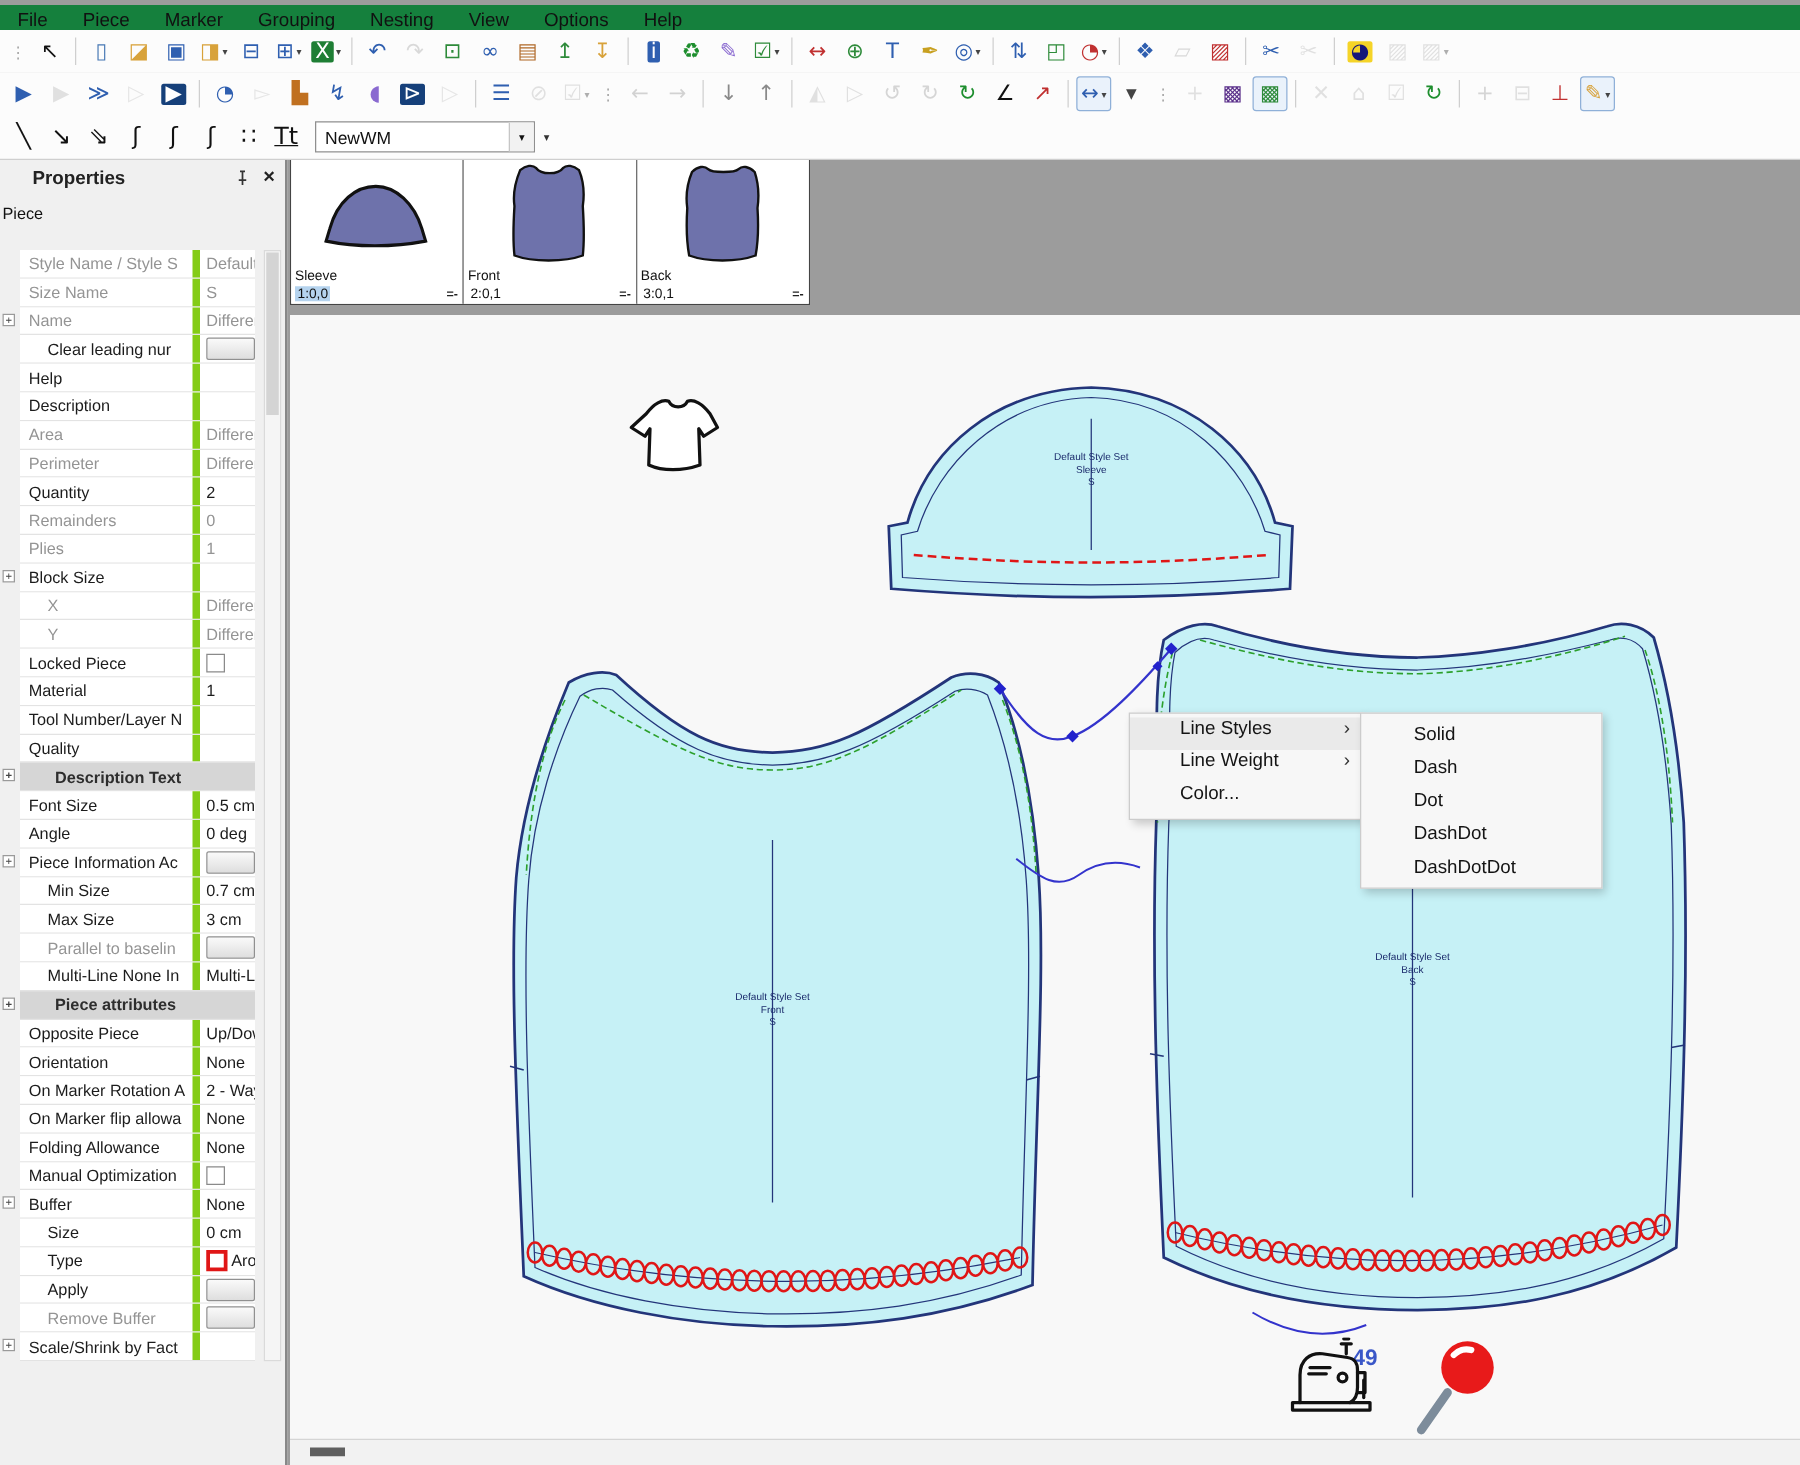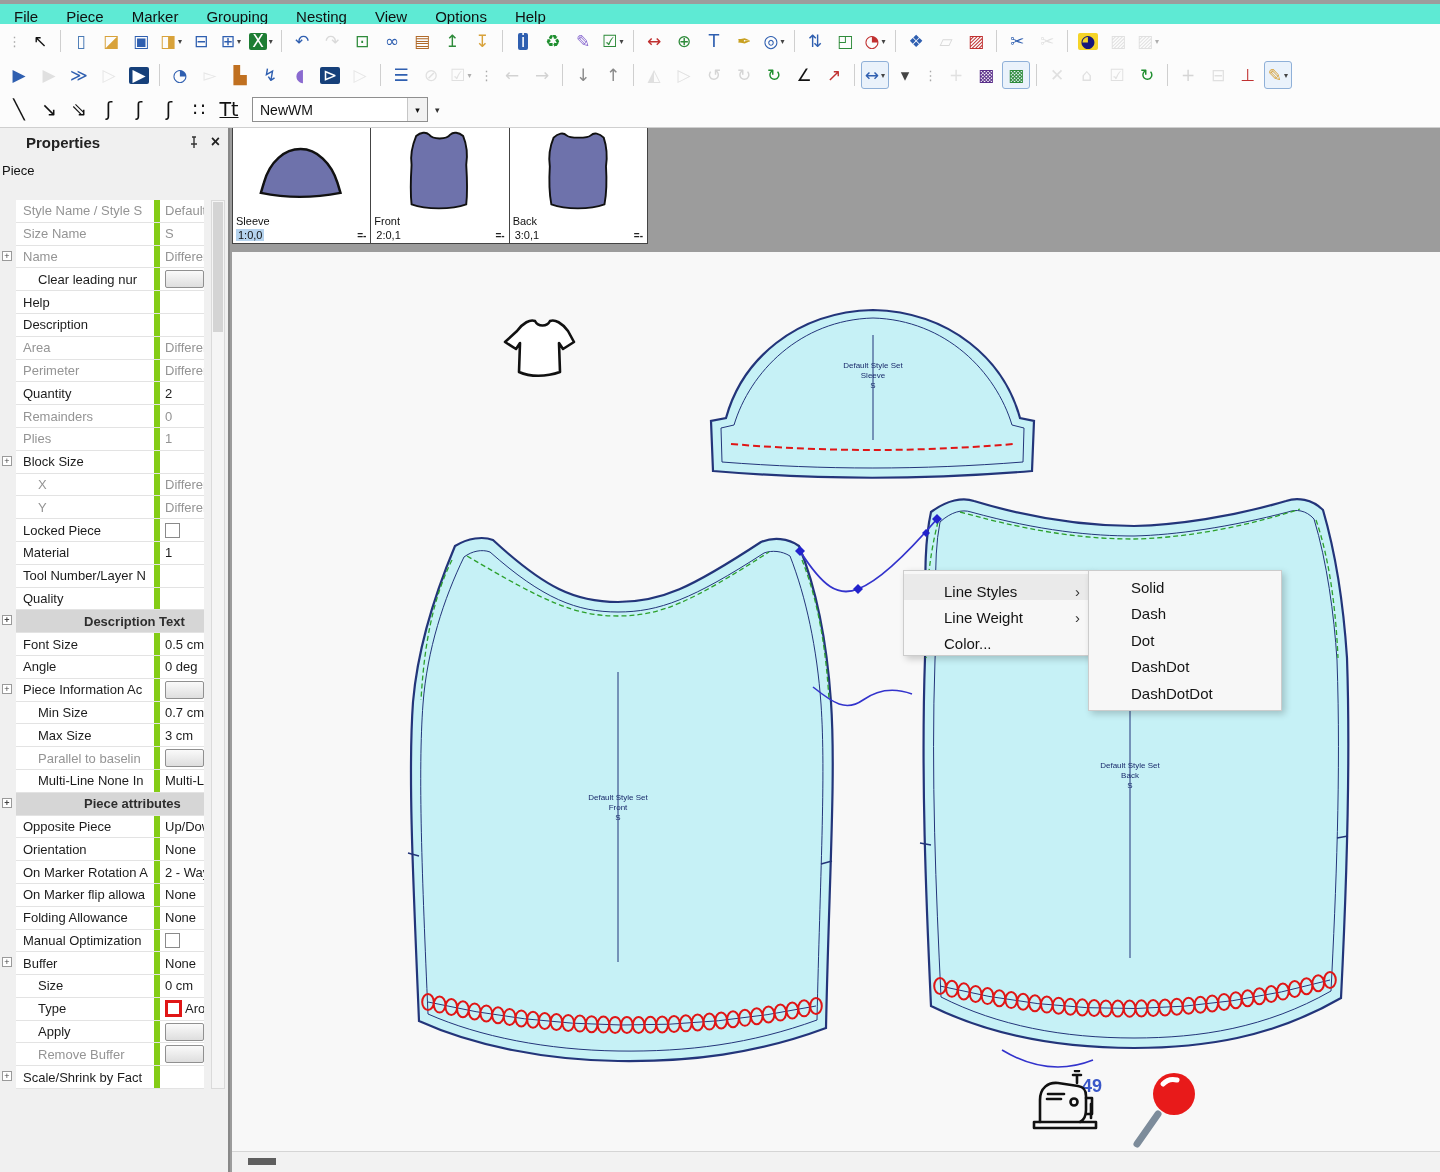--- a/index.html
+++ b/index.html
@@ -1,19 +1,19 @@
 <!DOCTYPE html>
 <html><head>
 <meta charset="utf-8">
 <style>
   html,body{margin:0;padding:0;background:#666;}
   #app{position:relative;width:1440px;height:1172px;background:#9c9c9c;overflow:hidden;
        font-family:"Liberation Sans",sans-serif;color:#111;}
   
-  .menubar{position:absolute;top:4px;left:0;right:0;height:24px;background:#5eead4;display:flex;
+  .menubar{position:absolute;top:4px;left:0;right:0;height:24px;background:#15803d;display:flex;
            align-items:center;border-bottom:1px solid #be185d;z-index:3;}
   .mitem{padding:2px 14px;font-size:15px;color:#111;cursor:default;}
   
   .toolbar{position:absolute;left:0;right:0;background:#fcfcfc;display:flex;align-items:center;
            padding-left:4px;border-bottom:1px solid #e2e2e2;z-index:3;}
   .tb1{top:24px;height:34px;}
   .tb2{top:58px;height:34px;}
   .tb3{top:92px;height:35px;border-bottom:1px solid #cfcfcf;}
   .tbtn{min-width:26px;height:26px;display:flex;align-items:center;justify-content:center;
         margin:0 1px;border:1px solid transparent;border-radius:3px;}
@@ -39,21 +39,21 @@
   .pobj{position:absolute;left:2px;top:36px;font-size:13px;color:#111;}
   .pgrid{position:absolute;left:0;top:73px;right:24px;overflow:hidden;}
   .prow{position:relative;display:flex;height:22.8px;box-sizing:border-box;background:#fff;
         border-bottom:1px solid #e3e3e3;margin-left:16px;align-items:center;font-size:13px;color:#1c1c1c;}
   .plbl{flex:1 1 auto;padding-left:7px;white-space:nowrap;overflow:hidden;}
   .plbl.ind{padding-left:22px;}
   .grey{color:#949494;}
   .pval{width:50px;flex:0 0 50px;border-left:6px solid #84cc16;height:100%;display:flex;
         align-items:center;padding-left:5px;box-sizing:border-box;white-space:nowrap;overflow:hidden;}
   .psec{background:#d6d6d6;font-weight:bold;color:#2e2e2e;}
-  .psec .plbl{padding-left:28px;margin-left:40px;}
+  .psec .plbl{padding-left:28px;}
   .pexp{position:absolute;left:-14px;top:5px;width:10px;height:10px;border:1px solid #9a9a9a;
         background:#fff;font-size:9px;line-height:8px;text-align:center;color:#444;box-sizing:border-box;}
   .pbtn{width:42px;height:16px;background:linear-gradient(#fafafa,#dedede);border:1px solid #909090;
         border-radius:2px;}
   .pchk{width:13px;height:13px;border:1px solid #8a8a8a;background:#fff;}
   .pswatch{width:11px;height:11px;border:3px solid #e01616;background:#fff;margin-right:3px;flex:0 0 auto;}
   .pvtext{white-space:nowrap;}
   .pscroll{position:absolute;right:3px;top:73px;width:14px;height:889px;background:#f5f5f5;
            border:1px solid #dadada;box-sizing:border-box;}
   .pthumb{margin:1px;height:130px;background:#d4d4d4;}
@@ -69,21 +69,21 @@
   .thidx.sel{background:#b5d3ee;}
   .thcorner{position:absolute;right:4px;bottom:2px;font-size:10px;font-weight:bold;color:#222;}
   .canvas{position:absolute;left:232px;top:252px;width:1208px;height:900px;background:#f8f8f8;overflow:hidden;}
   #cv{position:absolute;left:0;top:0;width:100%;height:100%;}
   .glabel{font-size:8px;fill:#1a2a6b;text-anchor:middle;font-family:"Liberation Sans",sans-serif;}
   
   .ctx{position:absolute;background:#f7f7f7;border:1px solid #cccccc;box-shadow:3px 3px 7px rgba(0,0,0,.2);
        padding:3px 0;font-size:15px;z-index:6;}
   #ctxmain{left:671px;top:318px;width:186px;}
   #ctxsub{left:856px;top:318px;width:192px;}
-  .ctxitem{height:26px;display:flex;align-items:flex-end;padding:0 10px 0 40px;color:#141414;}
+  .ctxitem{height:26px;display:flex;align-items:flex-start;padding:0 10px 0 40px;color:#141414;}
   .ctxitem.hl{background:#eaeaea;}
   .ctxarrow{margin-left:auto;font-size:15px;color:#333;}
   .subitem{height:26.5px;display:flex;align-items:center;padding-left:42px;color:#141414;}
   
   .deco{position:absolute;left:534px;top:832px;font-size:31px;color:#e81a1a;z-index:5;}
   .machine{position:absolute;left:796px;top:818px;z-index:5;}
   .pin2{position:absolute;left:898px;top:816px;z-index:5;}
   
   .hscroll{position:absolute;left:232px;bottom:0;width:1208px;height:20px;background:#f2f2f2;
            border-top:1px solid #d5d5d5;z-index:2;}

